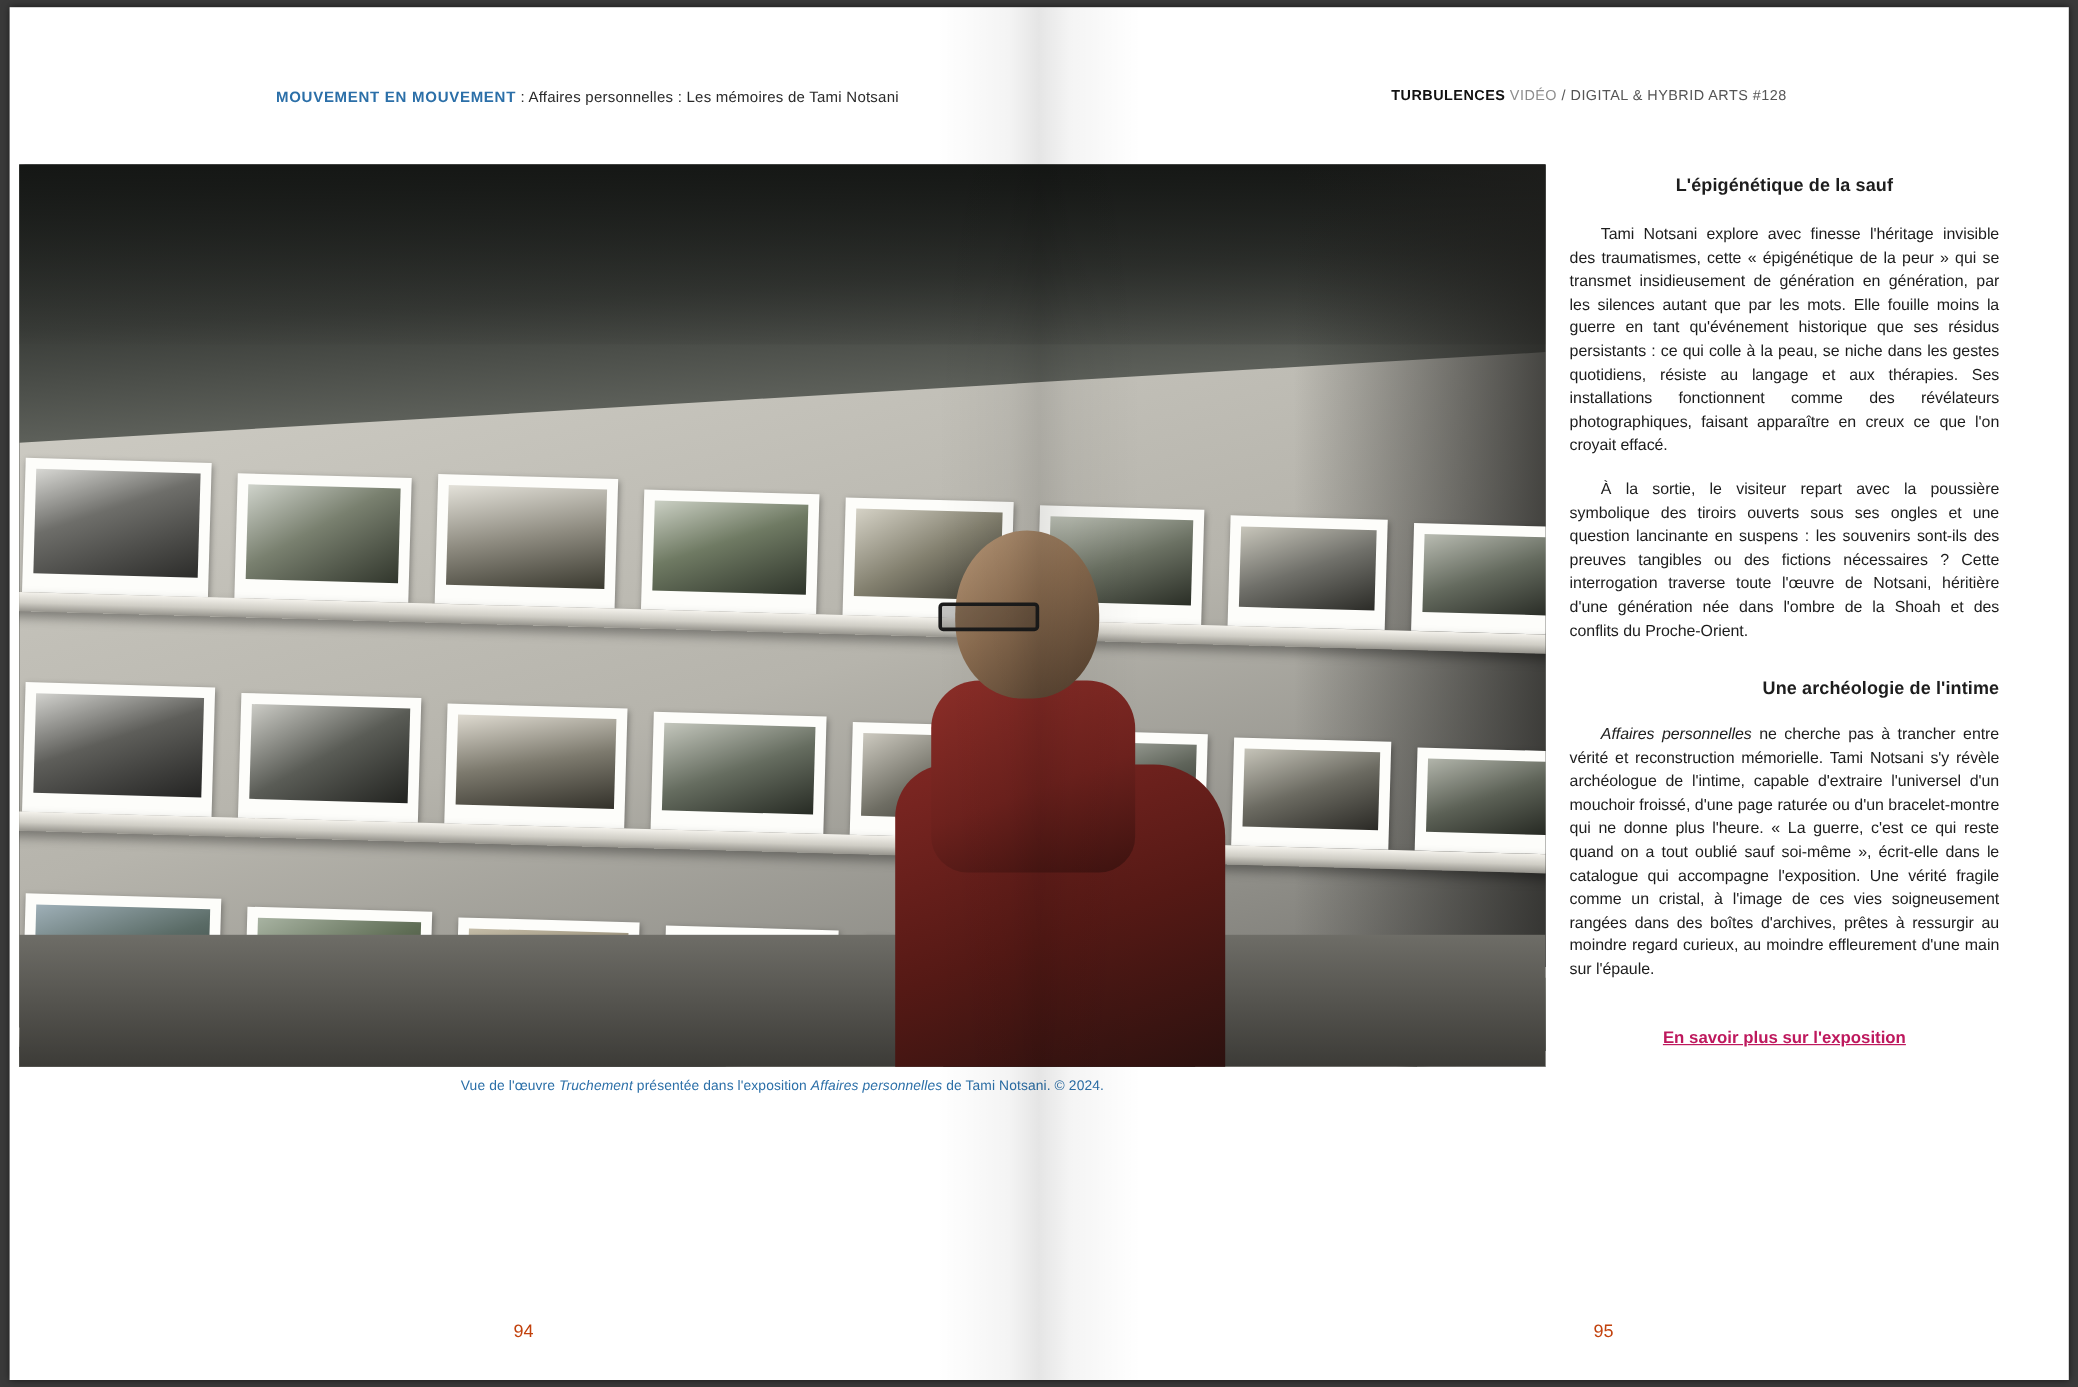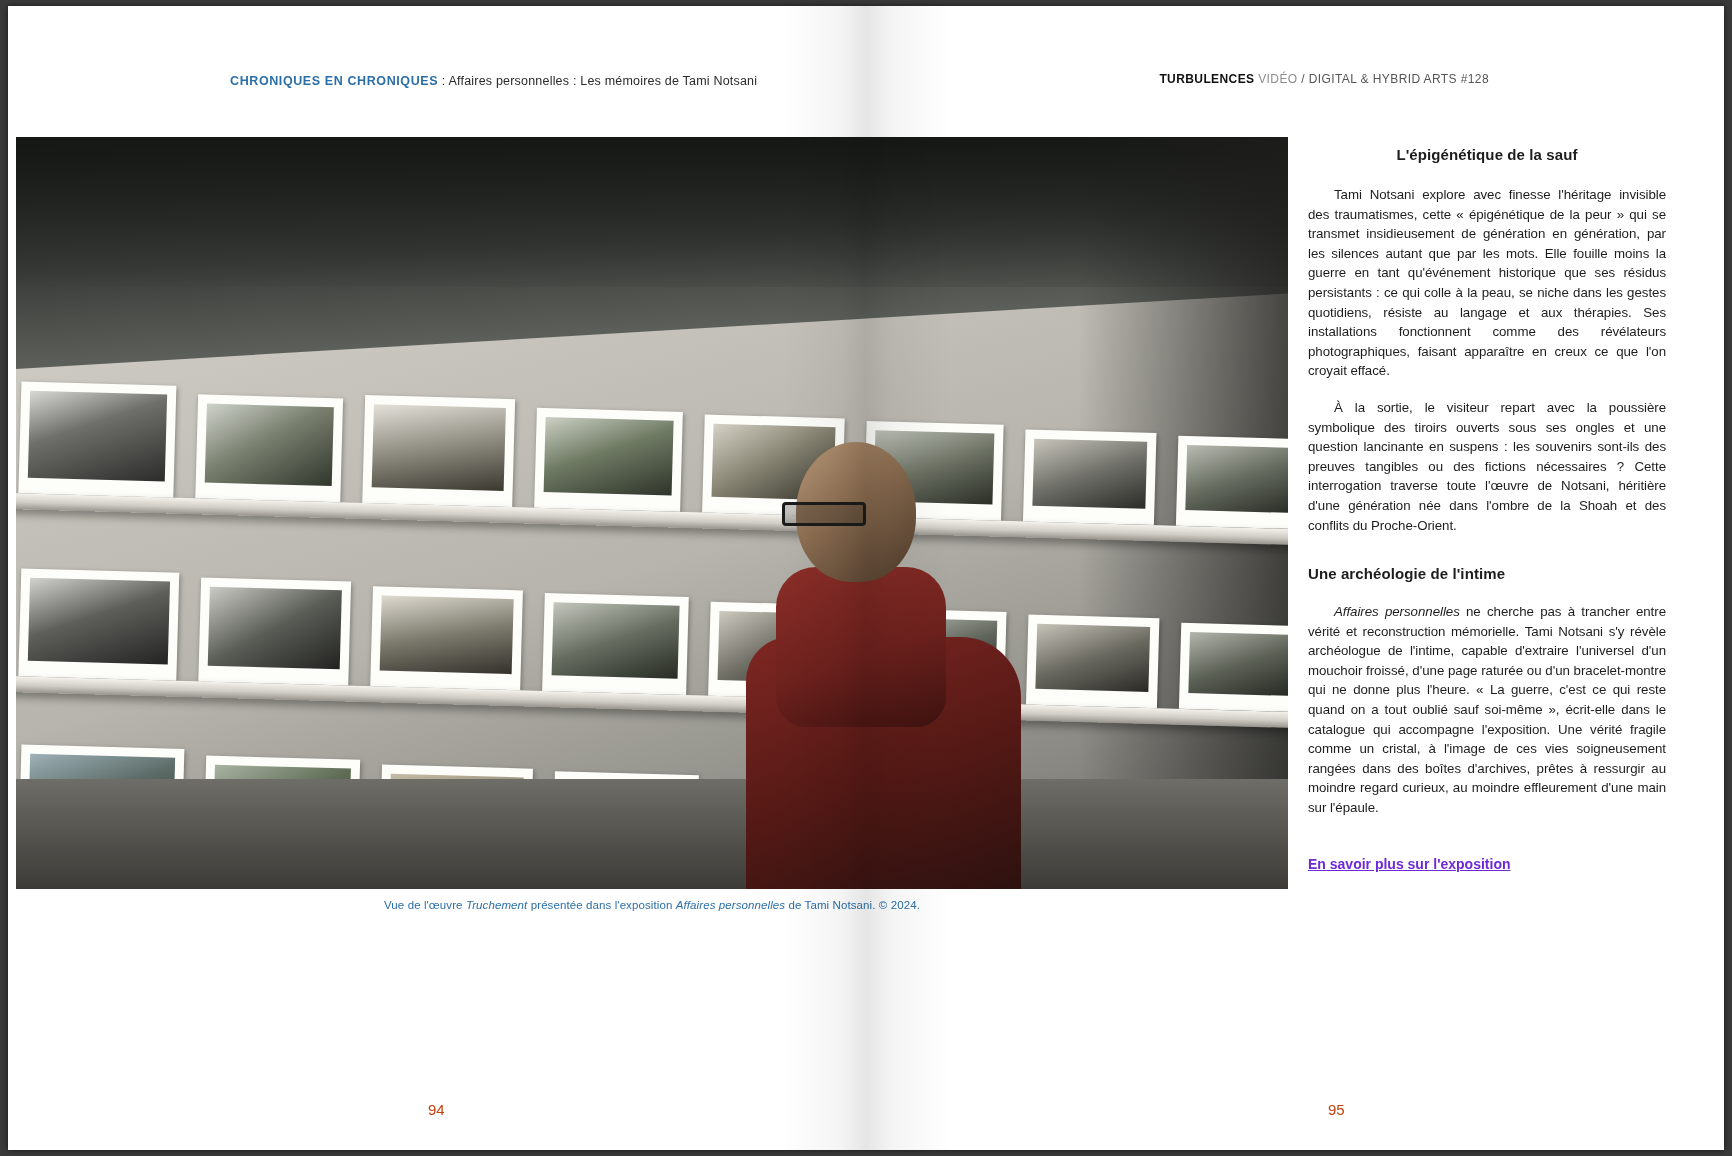--- a/index.html
+++ b/index.html
@@ -238,40 +238,40 @@
   .h-sub {
     font-size: 15px;
     font-weight: bold;
     text-align: center;
     margin: 0 0 22px 0;
     letter-spacing: 0.1px;
   }
   .h-sub2 {
     font-size: 15px;
     font-weight: bold;
-    text-align: left;
+    text-align: right;
     margin: 30px 0 20px 0;
     letter-spacing: 0.1px;
   }
   .para {
     font-size: 13.3px;
     line-height: 19.6px;
     text-align: justify;
     text-indent: 26px;
     margin: 0 0 17px 0;
     letter-spacing: -0.05px;
   }
   .para em { font-style: italic; }
   .link-more {
     display: block;
     margin: 38px 0 0 0;
-    text-align: left;
+    text-align: center;
     font-size: 14px;
     font-weight: bold;
-    color: #6d28d9;
+    color: #be185d;
     text-decoration: underline;
     cursor: pointer;
   }
   .signature {
     margin-top: 42px;
     text-align: right;
     font-size: 13px;
     line-height: 19px;
     color: #2b6fa8;
   }
@@ -286,21 +286,21 @@
   }
   .folio-left { left: 420px; }
   .folio-right { left: 1320px; }
 </style>
 </head>
 <body>
 
 <div class="spread">
 
   <div class="runhead-left">
-    <span class="brand">CHRONIQUES EN CHRONIQUES</span><span class="sub"> : Affaires personnelles : Les mémoires de Tami Notsani</span>
+    <span class="brand">MOUVEMENT EN MOUVEMENT</span><span class="sub"> : Affaires personnelles : Les mémoires de Tami Notsani</span>
   </div>
 
   <div class="runhead-right">
     <span class="t-bold">TURBULENCES</span><span class="t-light"> VIDÉO</span><span class="t-mid"> / DIGITAL &amp; HYBRID ARTS #128</span>
   </div>
 
   <div class="photo-wrap">
     <div class="photo">
       <div class="wall"></div>
       <div class="ceiling"></div>

